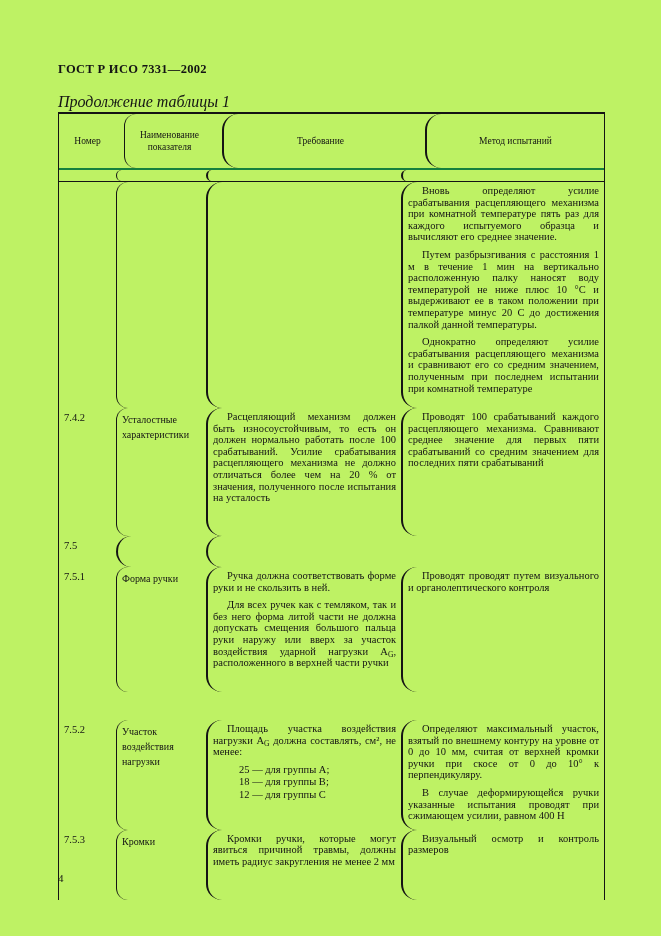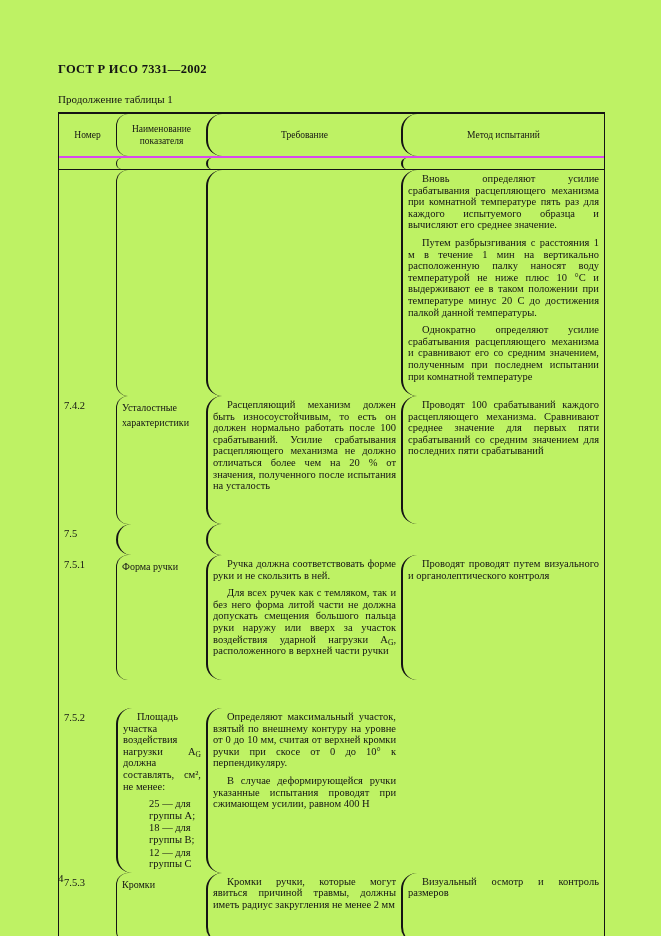--- a/index.html
+++ b/index.html
@@ -8,34 +8,34 @@
   .page {
     position:relative; width:661px; height:936px; background:#bef264;
     overflow:hidden; margin:0 auto;
   }
   .doc-header {
     position:absolute; left:58px; top:62px;
     font-weight:bold; font-size:12.5px; letter-spacing:0.3px;
   }
   .table-caption {
     position:absolute; left:58px; top:93px;
-    font-size:11px;
+    font-style:italic; font-size:16px;
   }
   .gost-table {
     position:absolute; left:58px; top:112px; width:547px;
     border-top:2px solid #141414;
     border-left:1.5px solid #141414;
     border-right:1.5px solid #141414;
     
   }
   .trow, .thead-row, .spacer-row {
     display:grid;
     grid-template-columns:57px 90px 195px 1fr;
   }
-  .thead-row { height:44px; border-bottom:2px solid #d946ef; }
+  .thead-row { height:56px; border-bottom:2px solid #15803d;gap:8px; }
   .spacer-row { height:12px; border-bottom:1px solid #141414; }
   .cell { padding:2px 5px; }
   .cell.b1 { border-left:1px solid #141414;border-radius:12px; }
   .cell.b2 { border-left:2px solid #141414;border-radius:16px; }
   .hcell {
     display:flex; align-items:center; justify-content:center;
     text-align:center; font-size:9.5px; line-height:1.3; padding:2px 4px;
   }
   .c-num { text-align:left; font-size:10.5px; padding-top:4px; }
   .c-name { text-align:left; font-size:10px; line-height:15px; padding-top:4px; }
@@ -105,20 +105,21 @@
           <div class="cell c-req b2">
             <div class="para">Ручка должна соответствовать форме руки и не скользить в ней.</div>
             <div class="para">Для всех ручек как с темляком, так и без него форма литой части не должна допускать смещения большого пальца руки наружу или вверх за участок воздействия ударной нагрузки A<sub>G</sub>, расположенного в верхней части ручки</div>
           </div>
           <div class="cell c-met b2">
             <div class="para">Проводят проводят путем визуального и органолептического контроля</div>
           </div>
         </div>
         <div class="trow" style="min-height: 109px; margin-top: 28px;">
           <div class="cell c-num">7.5.2</div>
+          <div class="cell c-name b1">Участок воздействия нагрузки</div>
           <div class="cell c-req b2">
             <div class="para">Площадь участка воздействия нагрузки A<sub>G</sub> должна составлять, см², не менее:</div>
             <div class="li">25 — для группы A;</div>
             <div class="li">18 — для группы B;</div>
             <div class="li">12 — для группы C</div>
           </div>
           <div class="cell c-met b2">
             <div class="para">Определяют максимальный участок, взятый по внешнему контуру на уровне от 0 до 10 мм, считая от верхней кромки ручки при скосе от 0 до 10° к перпендикуляру.</div>
             <div class="para">В случае деформирующейся ручки указанные испытания проводят при сжимающем усилии, равном 400 Н</div>
           </div>

